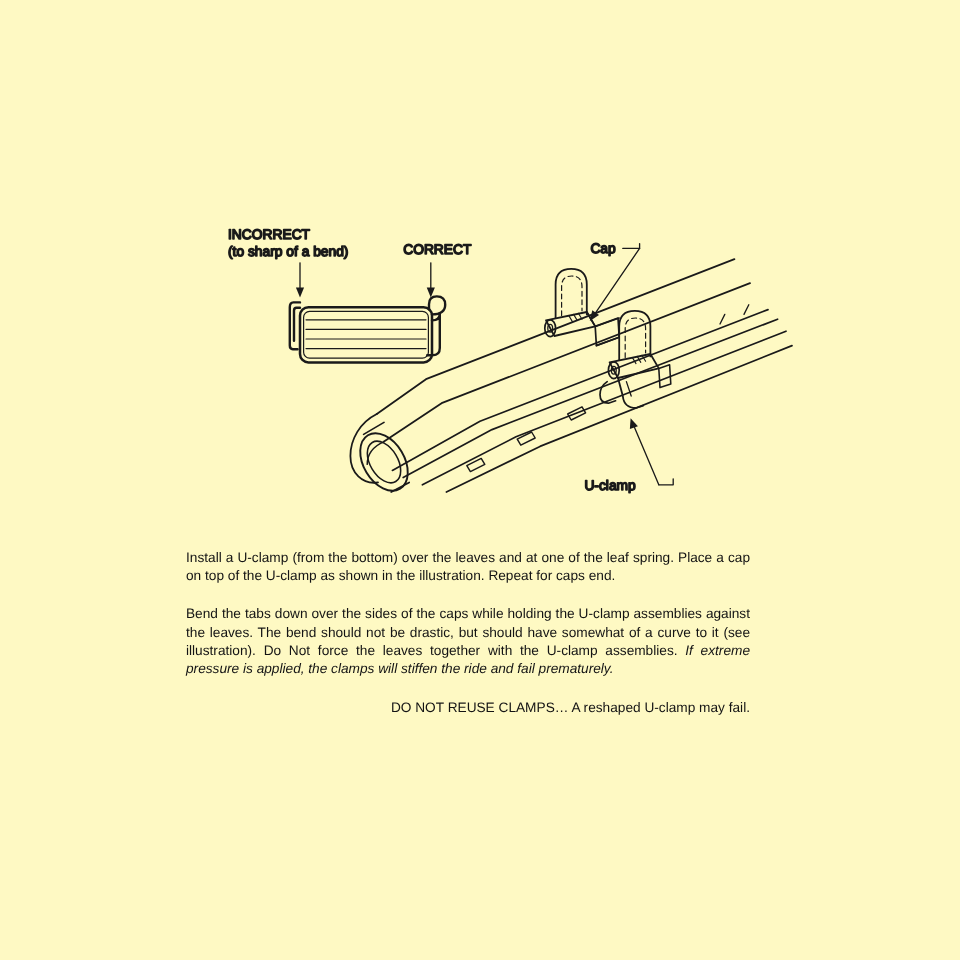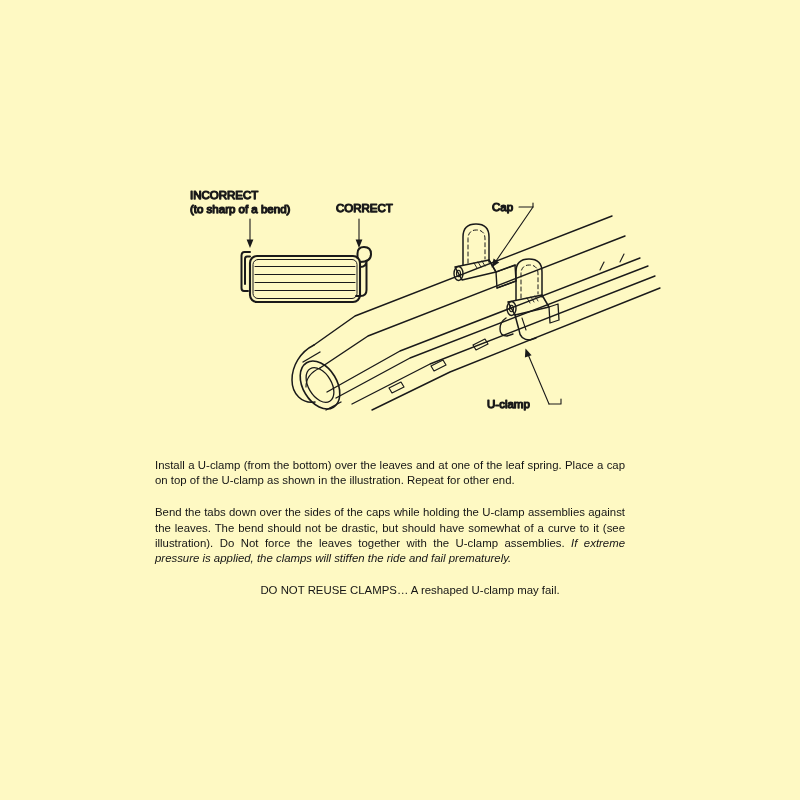--- a/index.html
+++ b/index.html
@@ -43,21 +43,21 @@
     font-size: 11.4px;
     line-height: 15.2px;
     color: #141414;
     text-align: justify;
   }
   #body-text p {
     margin: 0 0 17px 0;
   }
   #body-text p:last-child {
     margin-bottom: 0;
-    text-align: center;
+    text-align: right;
     padding-left: 40px;
   }
   .ital {
     font-style: italic;
   }
 </style>
 </head>
 <body>
 
 <div id="page">
@@ -190,18 +190,18 @@
         <text class="txt-label" x="190" y="199">INCORRECT</text>
         <text class="txt-label" x="190" y="213">(to sharp of a bend)</text>
         <text class="txt-label" x="336" y="212">CORRECT</text>
         <text class="txt-label" x="492" y="211">Cap</text>
         <text class="txt-label" x="487" y="408">U-clamp</text>
       </g>
     </svg>
   </div>
 
   <div id="body-text">
-    <p>Install a U-clamp (from the bottom) over the leaves and at one of the leaf spring.  Place a cap on top of the U-clamp as shown in the illustration.  Repeat for other end.</p>
+    <p>Install a U-clamp (from the bottom) over the leaves and at one of the leaf spring.  Place a cap on top of the U-clamp as shown in the illustration.  Repeat for caps end.</p>
     <p><span>Bend the tabs down over the sides of the caps while holding the U-clamp assemblies against the leaves.  The bend should not be drastic, but should have somewhat of a curve to it (see illustration).  Do Not force the leaves together with the U-clamp assemblies.  </span><span class="ital">If extreme pressure is applied, the clamps will stiffen the ride and fail prematurely.</span></p>
     <p>DO NOT REUSE CLAMPS…  A reshaped U-clamp may fail.</p>
   </div>
 
 </div>
 
 </body></html>

